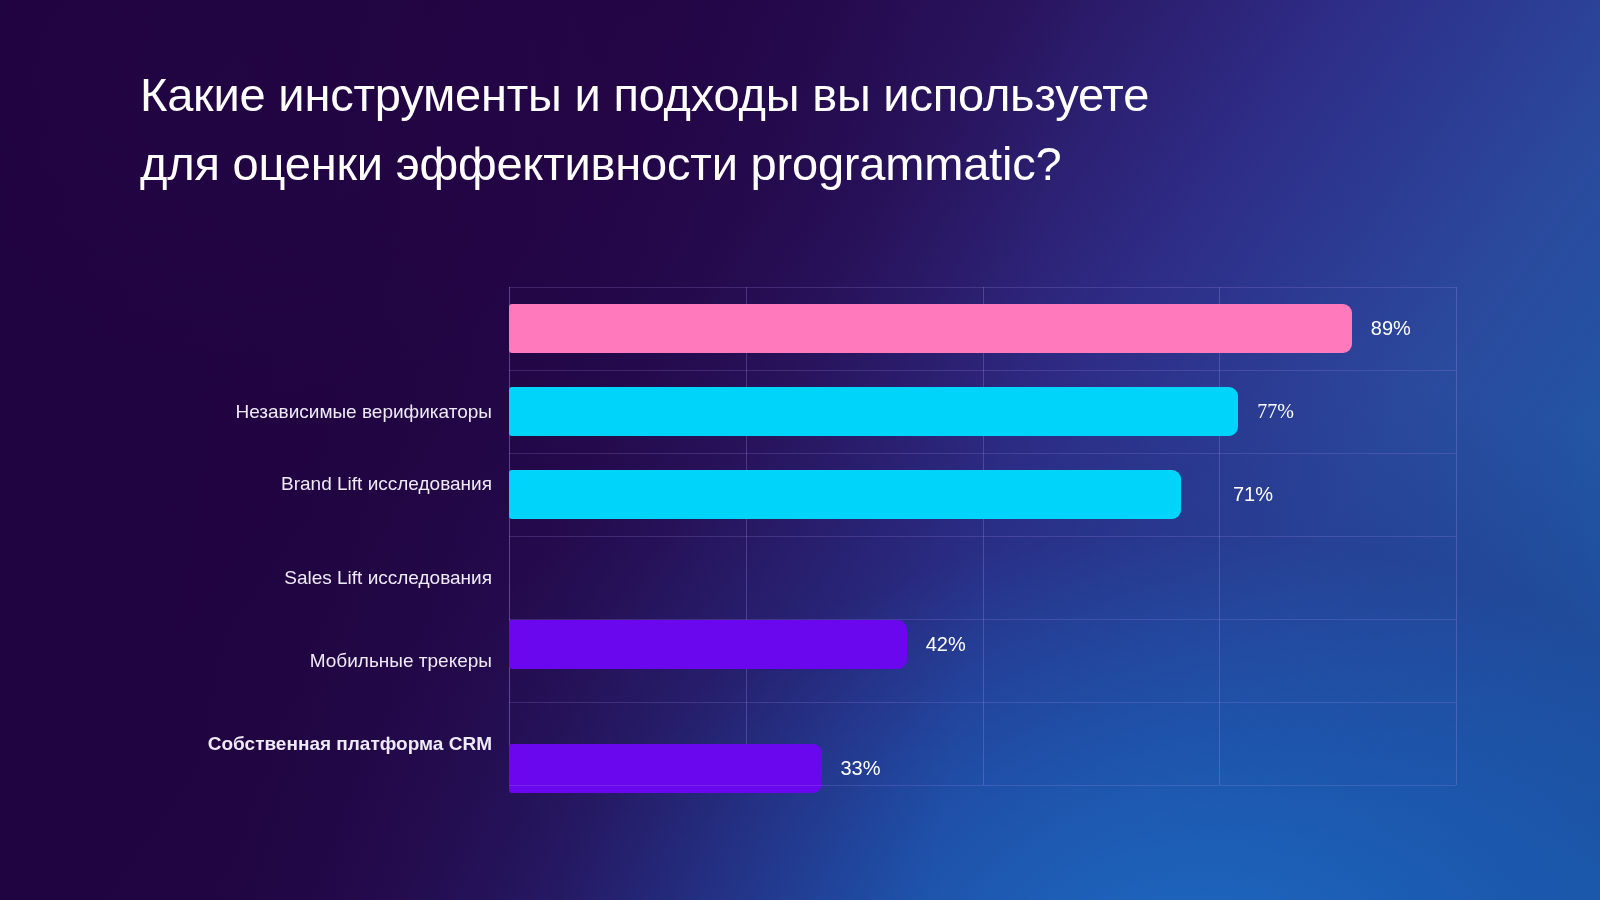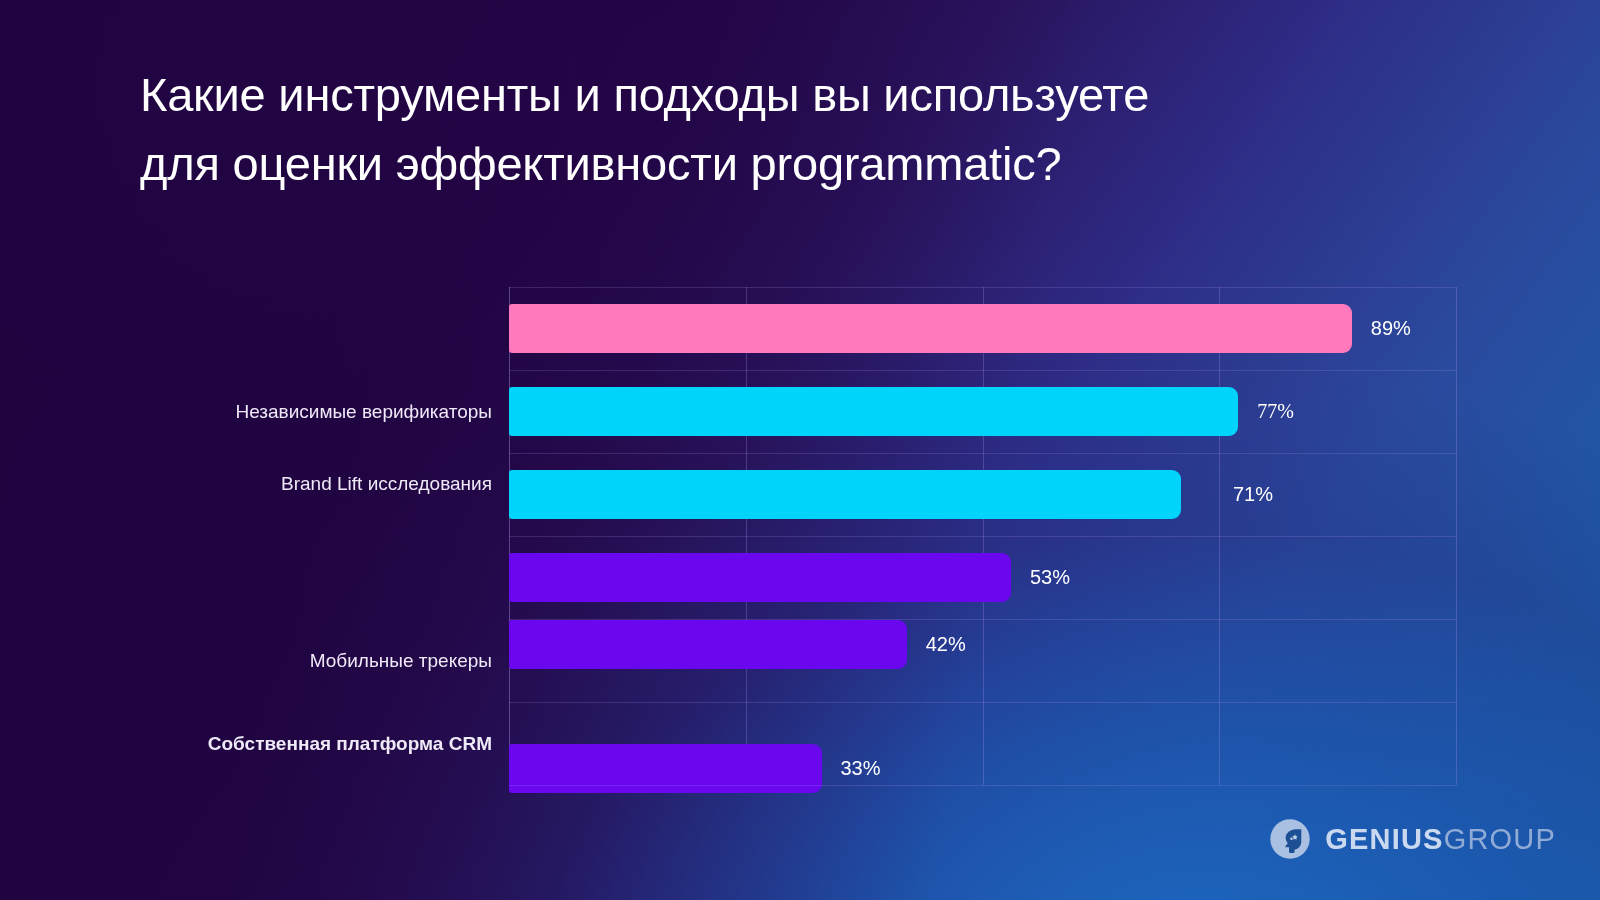--- a/index.html
+++ b/index.html
@@ -199,46 +199,34 @@
         <div class="row" style="top: 83px;">
           <div class="bar" style="width: 729.19px; background: rgb(0, 212, 251);"></div>
           <div class="value" style="left: 748.19px; font-family: Liberation Serif, serif;">77%</div>
         </div>
         <div class="gridline-h" style="top: 166px;"></div>
         <div class="row" style="top: 166px;">
           <div class="bar" style="width: 672.37px; background: rgb(0, 212, 251);"></div>
           <div class="value" style="left: 724px;">71%</div>
         </div>
         <div class="gridline-h" style="top: 249px;"></div>
-        <div class="row" style="top: 249px;">
-          <div class="bar" style="width: 501.91px; background: rgb(106, 7, 239);"></div>
-          <div class="value" style="left: 520.91px;">53%</div>
-        </div>
         <div class="gridline-h" style="top: 332px;"></div>
         <div class="row" style="top: 316px;">
           <div class="bar" style="width: 397.74px; background: rgb(106, 7, 239);"></div>
           <div class="value" style="left: 416.74px;">42%</div>
         </div>
         <div class="gridline-h" style="top: 415px;"></div>
         <div class="row" style="top: 440px;">
           <div class="bar" style="width: 312.51px; background: rgb(106, 7, 239);"></div>
           <div class="value" style="left: 331.51px;">33%</div>
         </div>
         <div class="gridline-h" style="top: 498px;"></div>
         <div class="gridline-h" style="top: 0px;"></div>
       </div>
       <div class="cat-label" style="top: 370px;">Независимые верификаторы</div>
       <div class="cat-label" style="top: 442px;">Brand Lift исследования</div>
+      <div class="cat-label" style="top: 536px;">Sales Lift исследования</div>
       <div class="cat-label" style="top: 619px;">Мобильные трекеры</div>
       <div class="cat-label" style="top: 702px; font-weight: bold;">Собственная платформа CRM</div>
     </div>
 
-  <div id="logo">
-    <svg class="mark" viewBox="0 0 64 64">
-      <circle cx="32" cy="32" r="30" fill="rgba(206,218,238,0.80)"></circle>
-      <path d="M41 17c-8.5 0-15.6 5.6-15.6 13.2 0 3.1 1.2 5.9 3.2 8.2l-3.4 4.1c-.7.8-.2 2 .9 2h4.4v7.1c0 1 .8 1.7 1.7 1.7h5.1c1 0 1.7-.8 1.7-1.7v-3.3c5.9-1.4 10.2-6.2 10.2-11.9V17H41z" fill="#1d4f95"></path>
-      <path d="M39.6 24.8l1.3 2.8 3 .4-2.2 2.2.5 3-2.6-1.4-2.7 1.4.5-3-2.2-2.2 3-.4z" fill="rgba(206,218,238,0.92)"></path>
-      <circle cx="34.2" cy="31.5" r="1.9" fill="rgba(206,218,238,0.92)"></circle>
-    </svg>
-    <div class="wordmark"><span class="wm-bold">GENIUS</span><span class="wm-light">GROUP</span></div>
-  </div>
 
 </div>
 
 </body></html>

